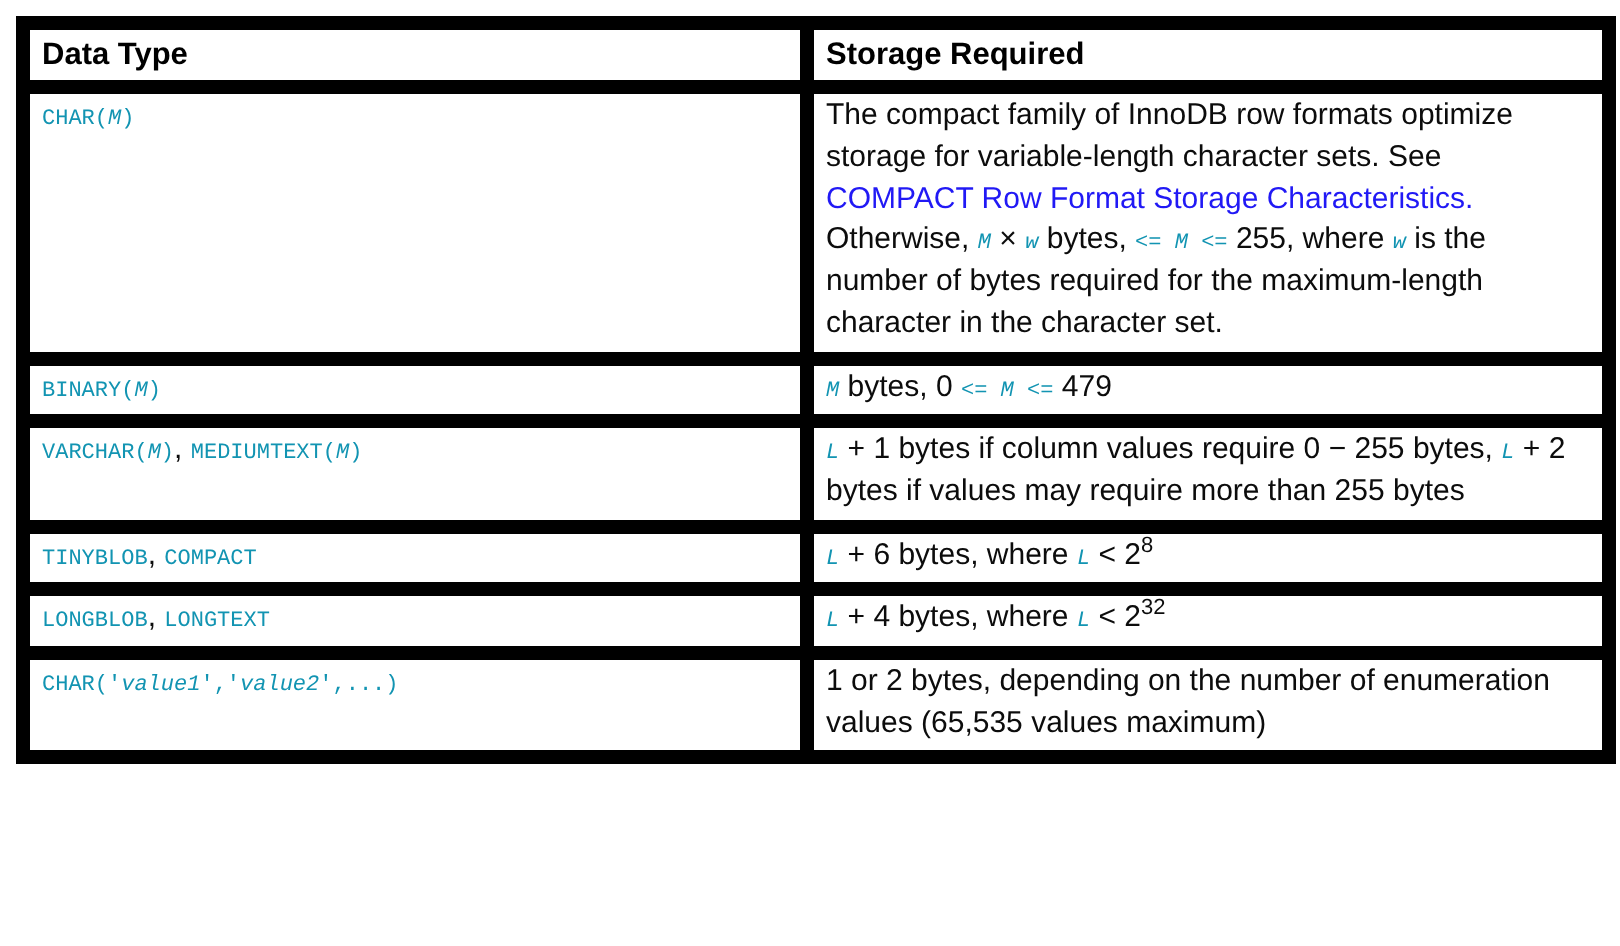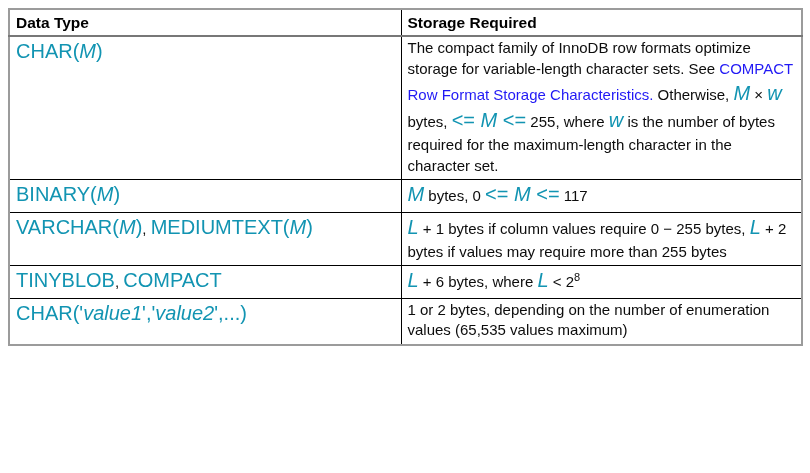--- a/index.html
+++ b/index.html
@@ -17,40 +17,40 @@
   table.doc-table {
     border-collapse: collapse;
     table-layout: fixed;
     width: 793px;
     border: 2px solid #9b9b9b;
     background: #ffffff;
   }
   col.col-left  { width: 392px; }
   col.col-right { width: 401px; }
   th, td {
-    border: 1px solid #000000;
+    border: 7px solid #000000;
     text-align: left;
     vertical-align: top;
     padding: 1px 6px 3px 6px;
     font-family: "Liberation Sans", sans-serif;
     font-size: 15px;
     line-height: 1.38;
     color: #0c0c0c;
     word-wrap: break-word;
   }
   th {
     font-weight: 700;
     color: #000000;
     padding: 2px 6px;
     border-bottom: 2px solid #777777;
     font-size: 15.5px;
   }
   span.code, span.codei {
-    font-family: Liberation Sans, sans-serif;
-    font-size: 20px;
+    font-family: Liberation Mono, monospace;
+    font-size: 11px;
     color: var(--code-teal, #1294b2);
     white-space: pre-wrap;
   }
   span.codei { font-style: italic; }
   a.doc-link {
     color: var(--link-blue, #2119f5);
     text-decoration: none;
     cursor: pointer;
   }
   sup.exp {
@@ -75,29 +75,33 @@
         <th>Storage Required</th>
       </tr>
     </thead>
     <tbody id="table-body">
         <tr>
           <td><span class="code">CHAR(</span><span class="codei">M</span><span class="code">)</span></td>
           <td><span class="text">The compact family of InnoDB row formats optimize storage for variable-length character sets. See </span><a class="doc-link" href="#">COMPACT Row Format Storage Characteristics.</a><span class="text"> Otherwise, </span><span class="codei">M</span><span class="text"> × </span><span class="codei">w</span><span class="text"> bytes, </span><span class="code">&lt;= </span><span class="codei">M</span><span class="code"> &lt;=</span><span class="text"> 255, where </span><span class="codei">w</span><span class="text"> is the number of bytes required for the maximum-length character in the character set.</span></td>
         </tr>
         <tr>
           <td><span class="code">BINARY(</span><span class="codei">M</span><span class="code">)</span></td>
-          <td><span class="codei">M</span><span class="text"> bytes, 0 </span><span class="code">&lt;= </span><span class="codei">M</span><span class="code"> &lt;=</span><span class="text"> 117</span></td>
+          <td><span class="codei">M</span><span class="text"> bytes, 0 </span><span class="code">&lt;= </span><span class="codei">M</span><span class="code"> &lt;=</span><span class="text"> 479</span></td>
         </tr>
         <tr>
           <td><span class="code">VARCHAR(</span><span class="codei">M</span><span class="code">)</span><span class="text">, </span><span class="code">MEDIUMTEXT(</span><span class="codei">M</span><span class="code">)</span></td>
           <td><span class="codei">L</span><span class="text"> + 1 bytes if column values require 0 − 255 bytes, </span><span class="codei">L</span><span class="text"> + 2 bytes if values may require more than 255 bytes</span></td>
         </tr>
         <tr>
           <td><span class="code">TINYBLOB</span><span class="text">, </span><span class="code">COMPACT</span></td>
           <td><span class="codei">L</span><span class="text"> + 6 bytes, where </span><span class="codei">L</span><span class="text"> &lt; 2</span><sup class="exp">8</sup></td>
         </tr>
         <tr>
+          <td><span class="code">LONGBLOB</span><span class="text">, </span><span class="code">LONGTEXT</span></td>
+          <td><span class="codei">L</span><span class="text"> + 4 bytes, where </span><span class="codei">L</span><span class="text"> &lt; 2</span><sup class="exp">32</sup></td>
+        </tr>
+        <tr>
           <td><span class="code">CHAR('</span><span class="codei">value1</span><span class="code">','</span><span class="codei">value2</span><span class="code">',...)</span></td>
           <td><span class="text">1 or 2 bytes, depending on the number of enumeration values (65,535 values maximum)</span></td>
         </tr>
       </tbody>
   </table>
 </div>
 
 </body></html>

